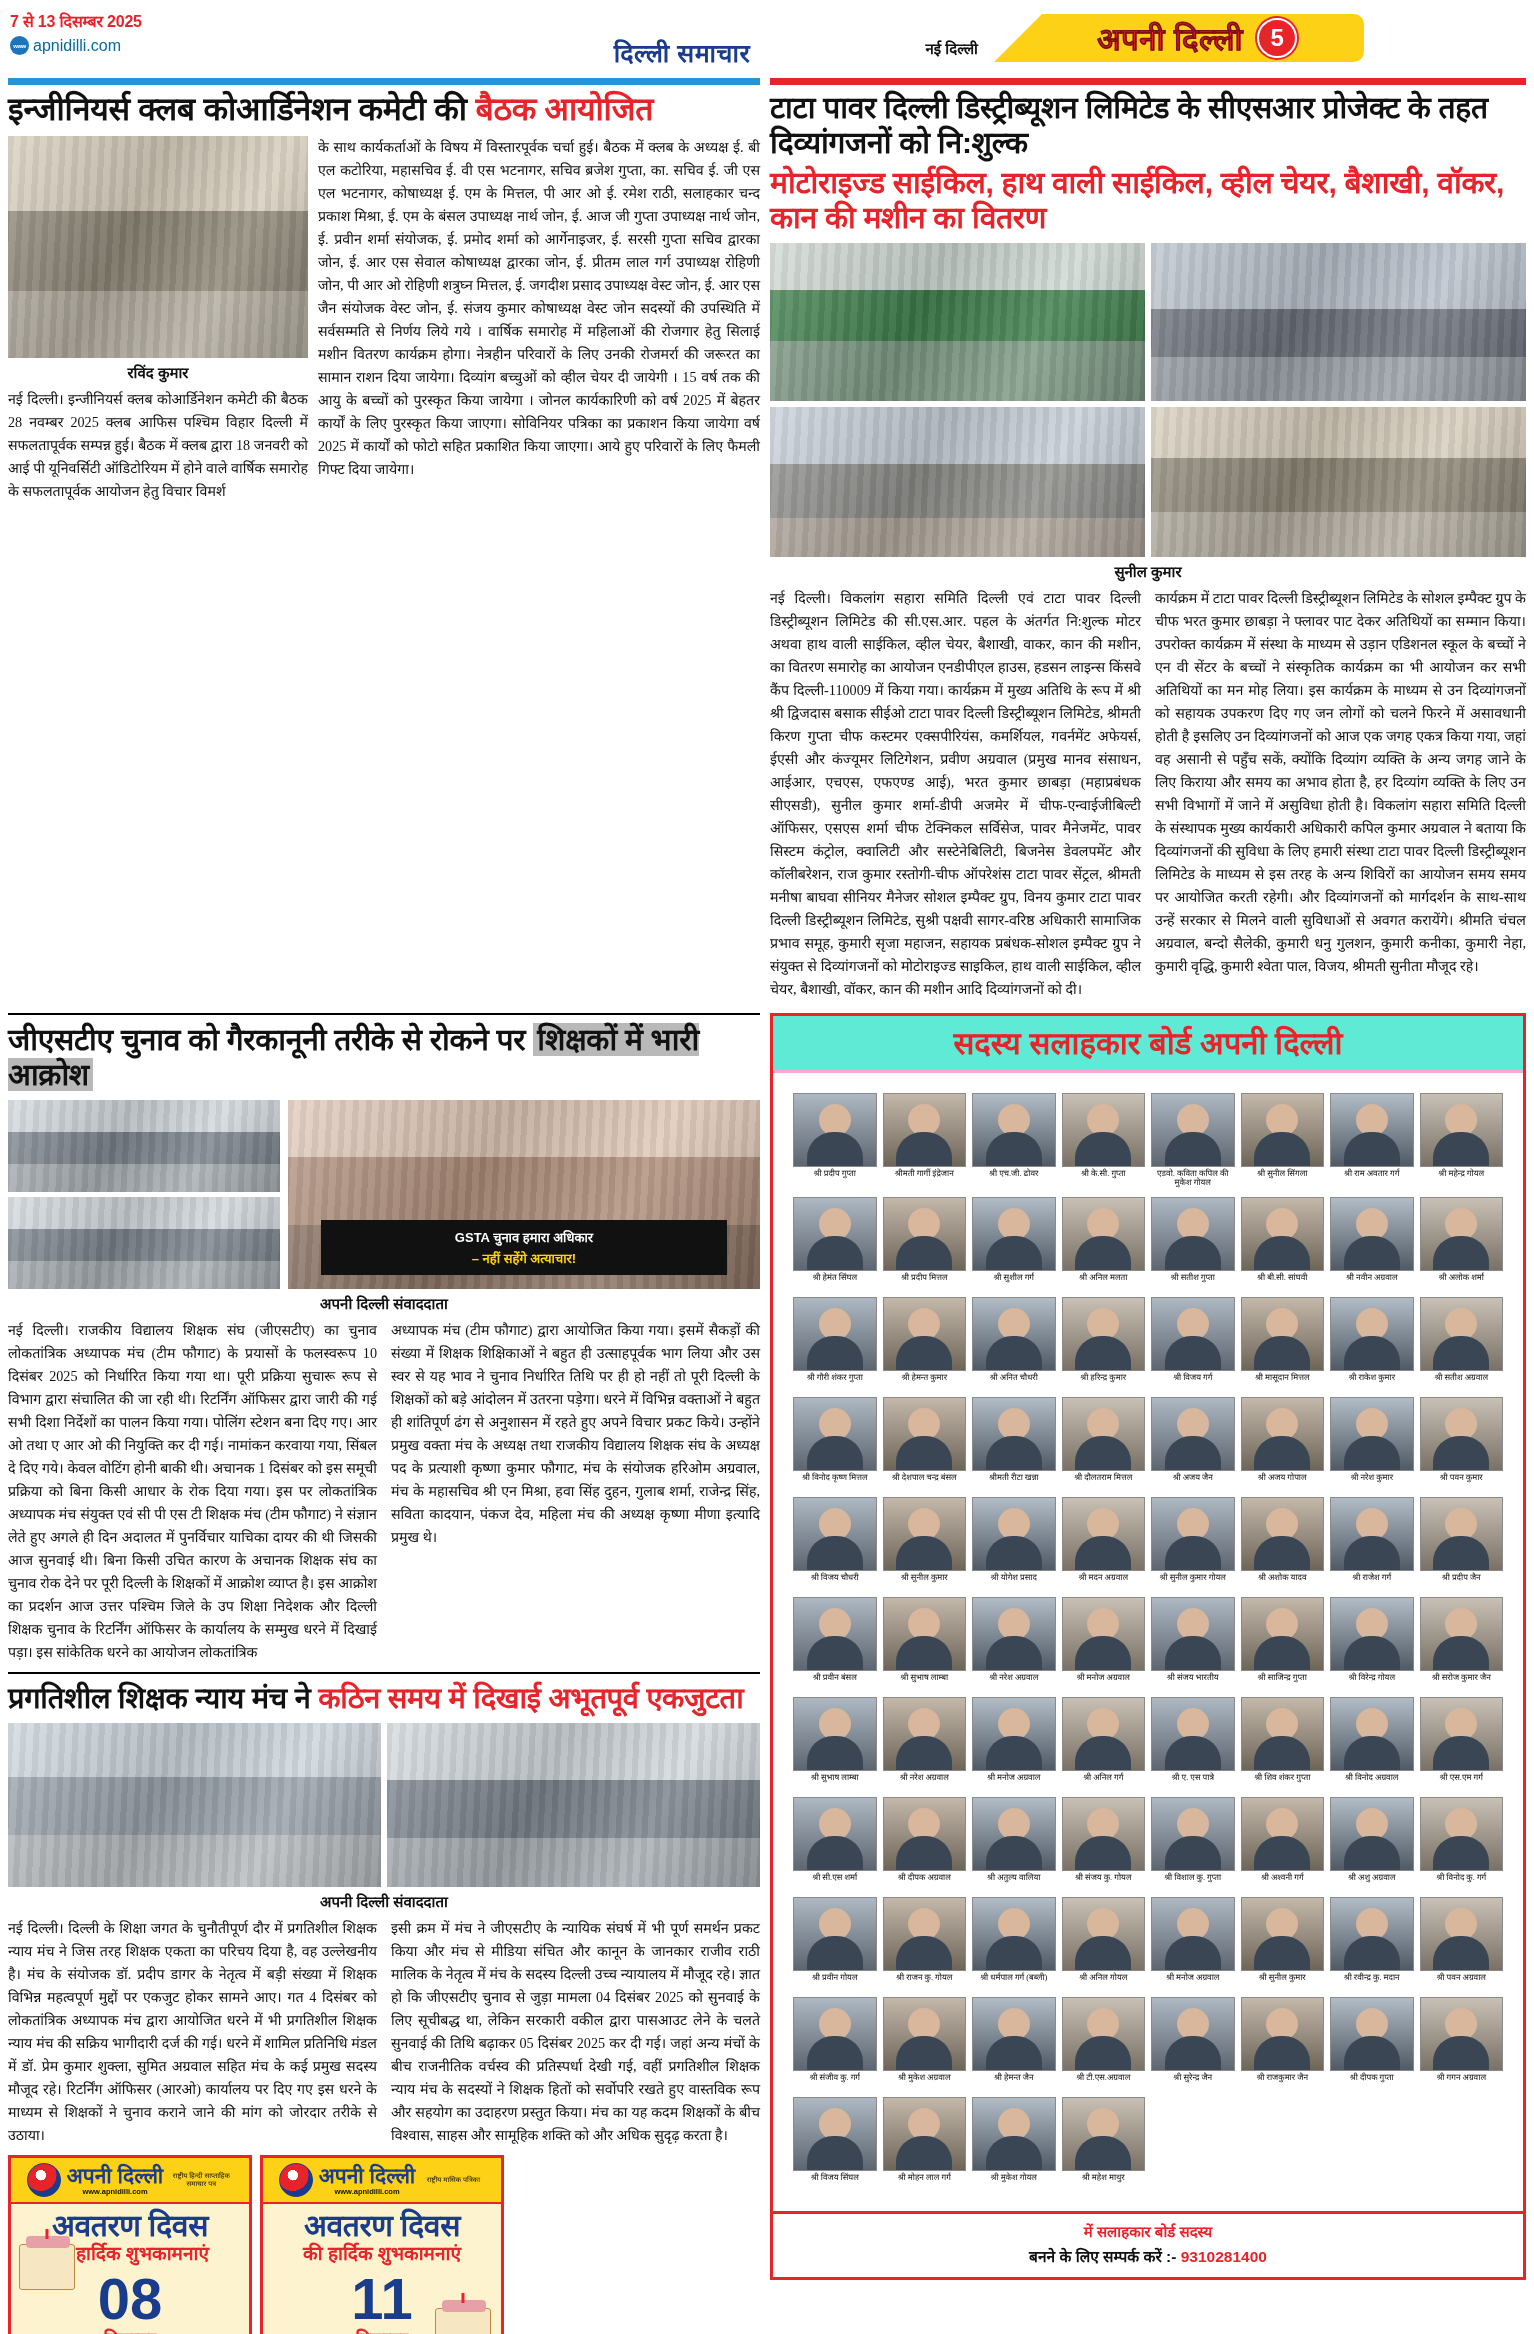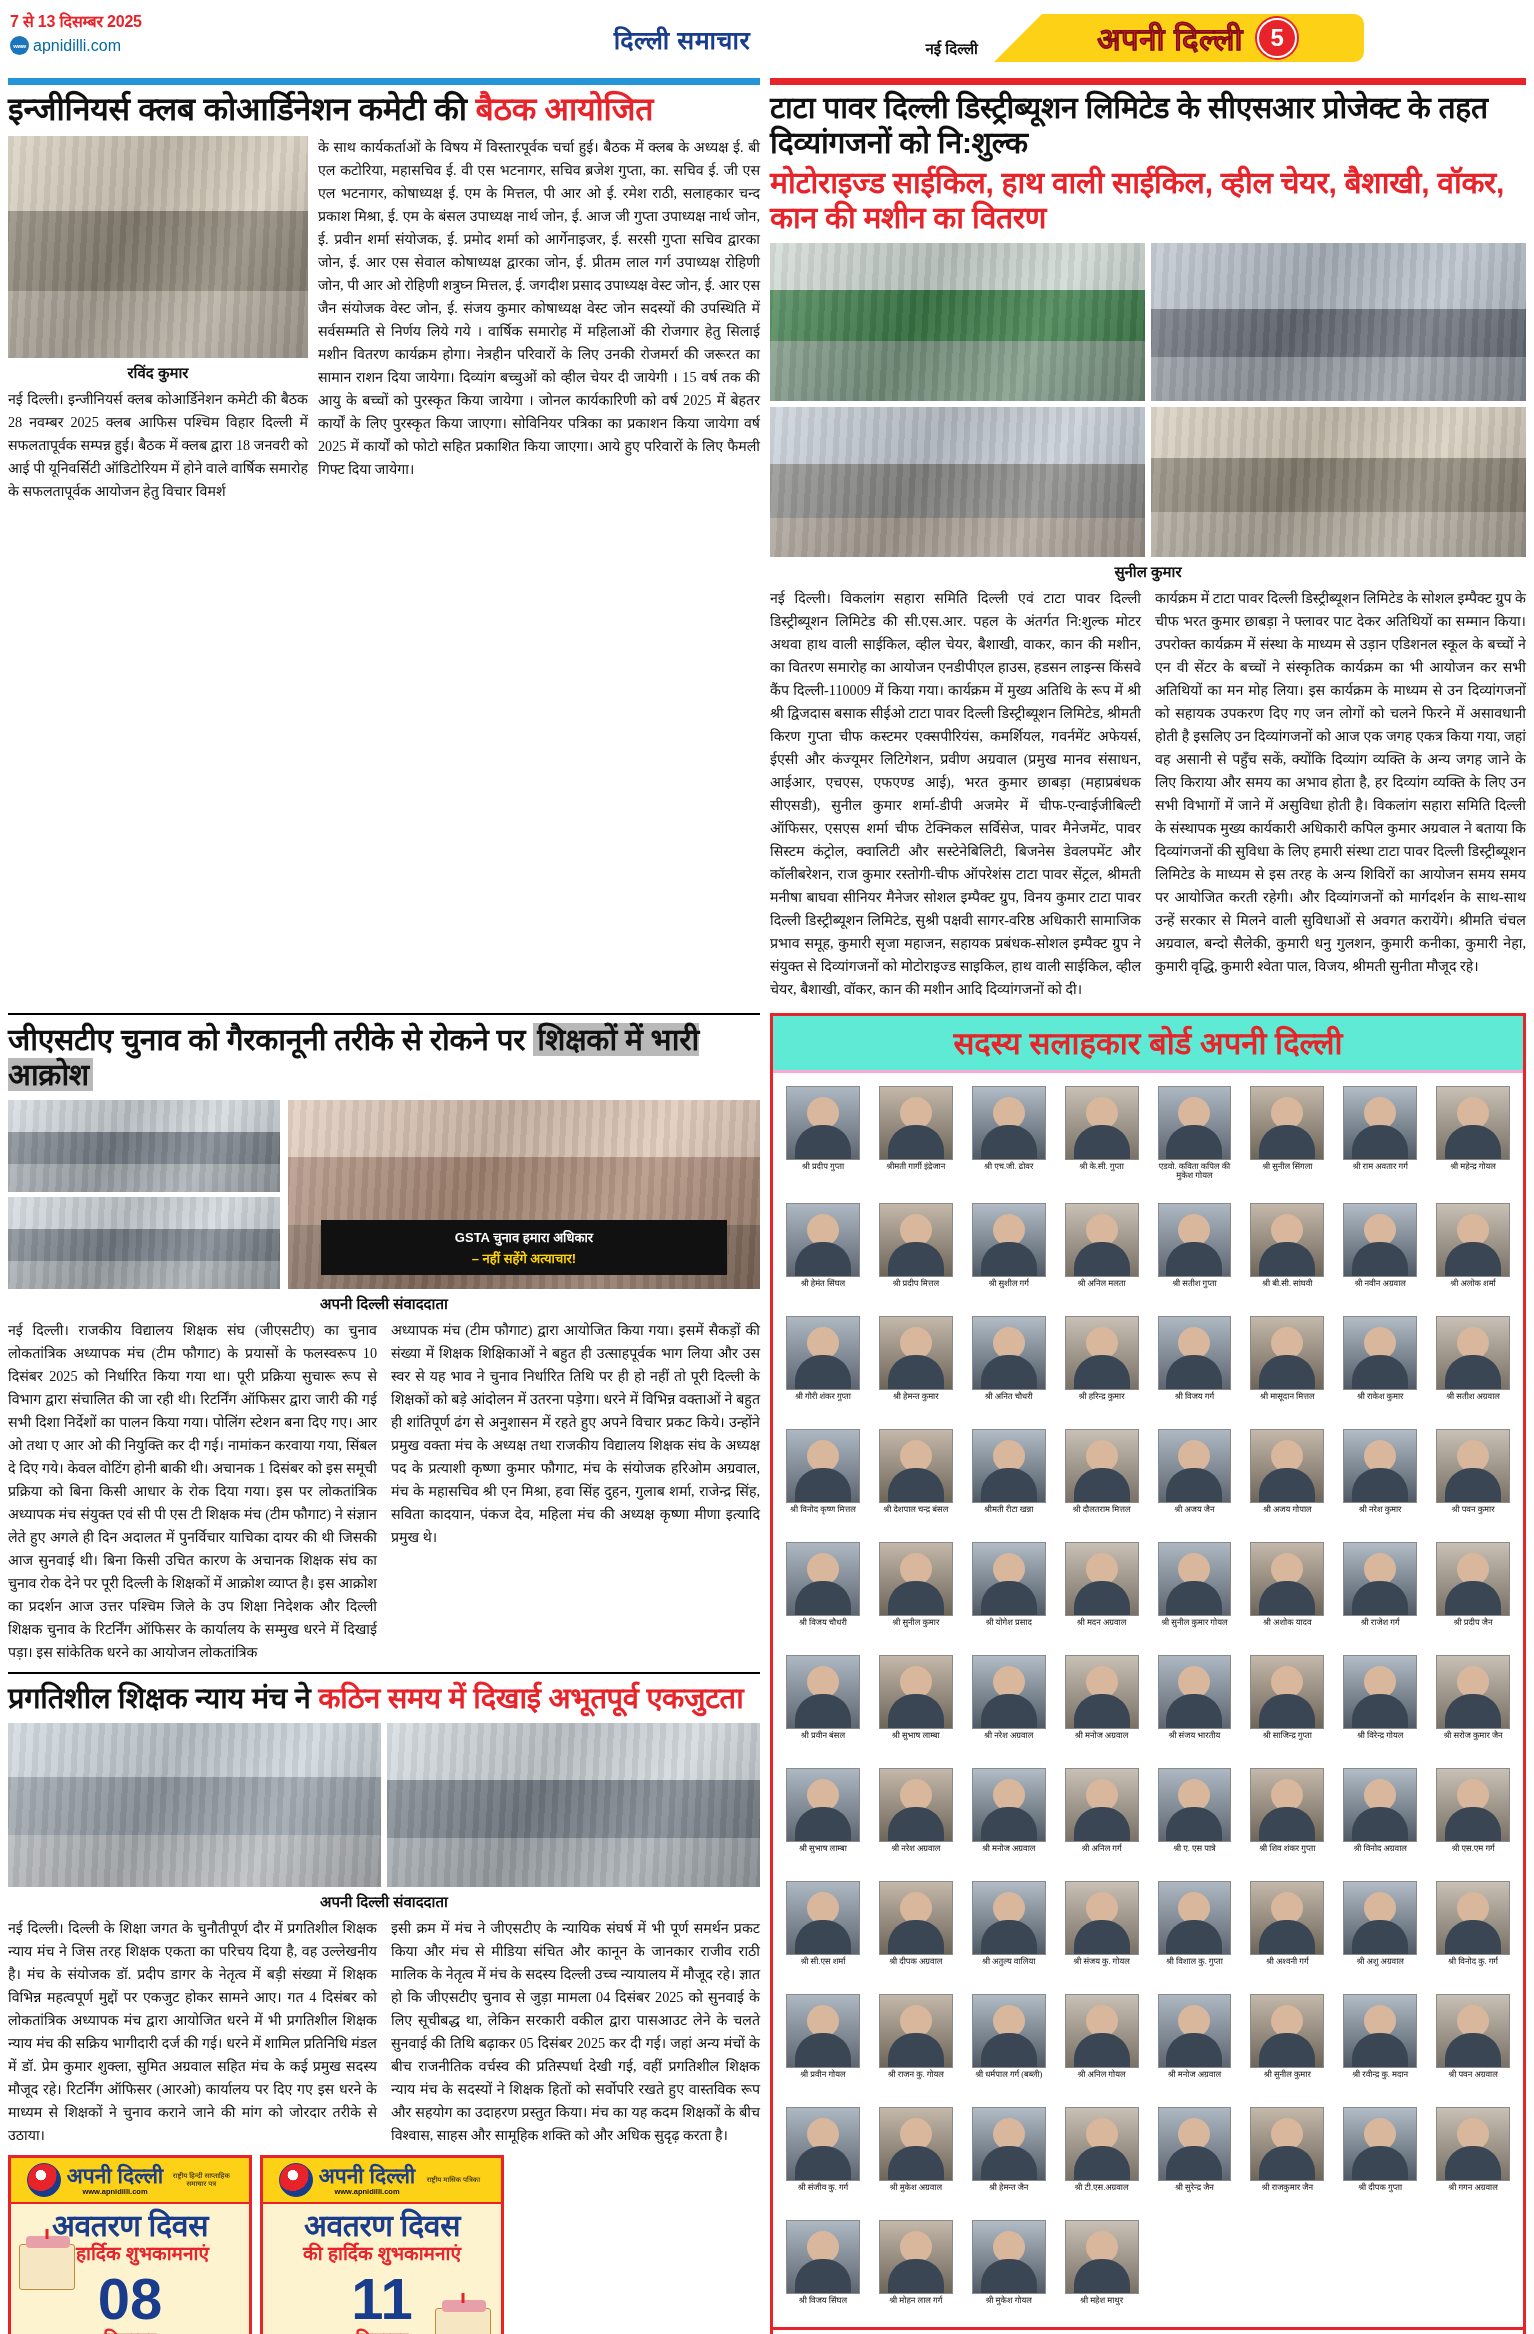--- a/index.html
+++ b/index.html
@@ -22,21 +22,21 @@
   }
   .mh-site { display:flex; align-items:center; gap:4px; margin-top:4px; }
   .globe {
     width:19px;height:19px;border-radius:50%;
     background:#1b75bc; position:relative; flex:none;
     display:flex;align-items:center;justify-content:center;
   }
   .globe span{ font-size:6px;color:#fff;font-family:"Liberation Sans",sans-serif;font-weight:bold;letter-spacing:-0.5px;}
   .mh-url { font-family:"Liberation Sans", sans-serif; font-size:16px; color:#0369a1; }
   .mh-center {
-    position:absolute; left:50%; top:22px; transform:translateX(-50%);
+    position:absolute; left:50%; top:35px; transform:translateX(-50%);
     font-family:"Liberation Sans", sans-serif; font-weight:bold; font-size:25px;
     color:#1a3c8c; letter-spacing:0.5px; white-space:nowrap;
   }
   .mh-city {
     position:absolute; right:386px; top:38px;
     font-family:"Liberation Sans", sans-serif; font-weight:bold; font-size:15px; color:#111;
   }
   .mh-badge {
     position:absolute; right:0; top:14px; height:48px; width:370px;
     background:#fcd116;
@@ -109,21 +109,21 @@
   
   .board-wrap { border:3px solid #e8232a; margin-top:6px; background:#fff; }
   .board-title {
     background:#5eead4; text-align:center; padding:5px 0 7px 0;
     font-family:"Liberation Sans", sans-serif; font-weight:bold;
     font-size:31px; color:#e8232a; letter-spacing:0px;
     border-bottom:3px solid #f9a8d4;
   }
   .board-grid {
     display:grid; grid-template-columns:repeat(8, 1fr);
-    gap:19px; padding:13px;border-radius:16px;
+    gap:6px; padding:20px;border-radius:16px;
   }
   .member { text-align:center; }
   .member .face {
     width:100%; height:74px; background:#9aa1a8; position:relative; overflow:hidden;
     border:1px solid #8a8a8a;
   }
   .member .face::before{
     content:""; position:absolute; left:50%; top:10px; transform:translateX(-50%);
     width:32px;height:32px;border-radius:50%; background:#d8b79c;
   }

